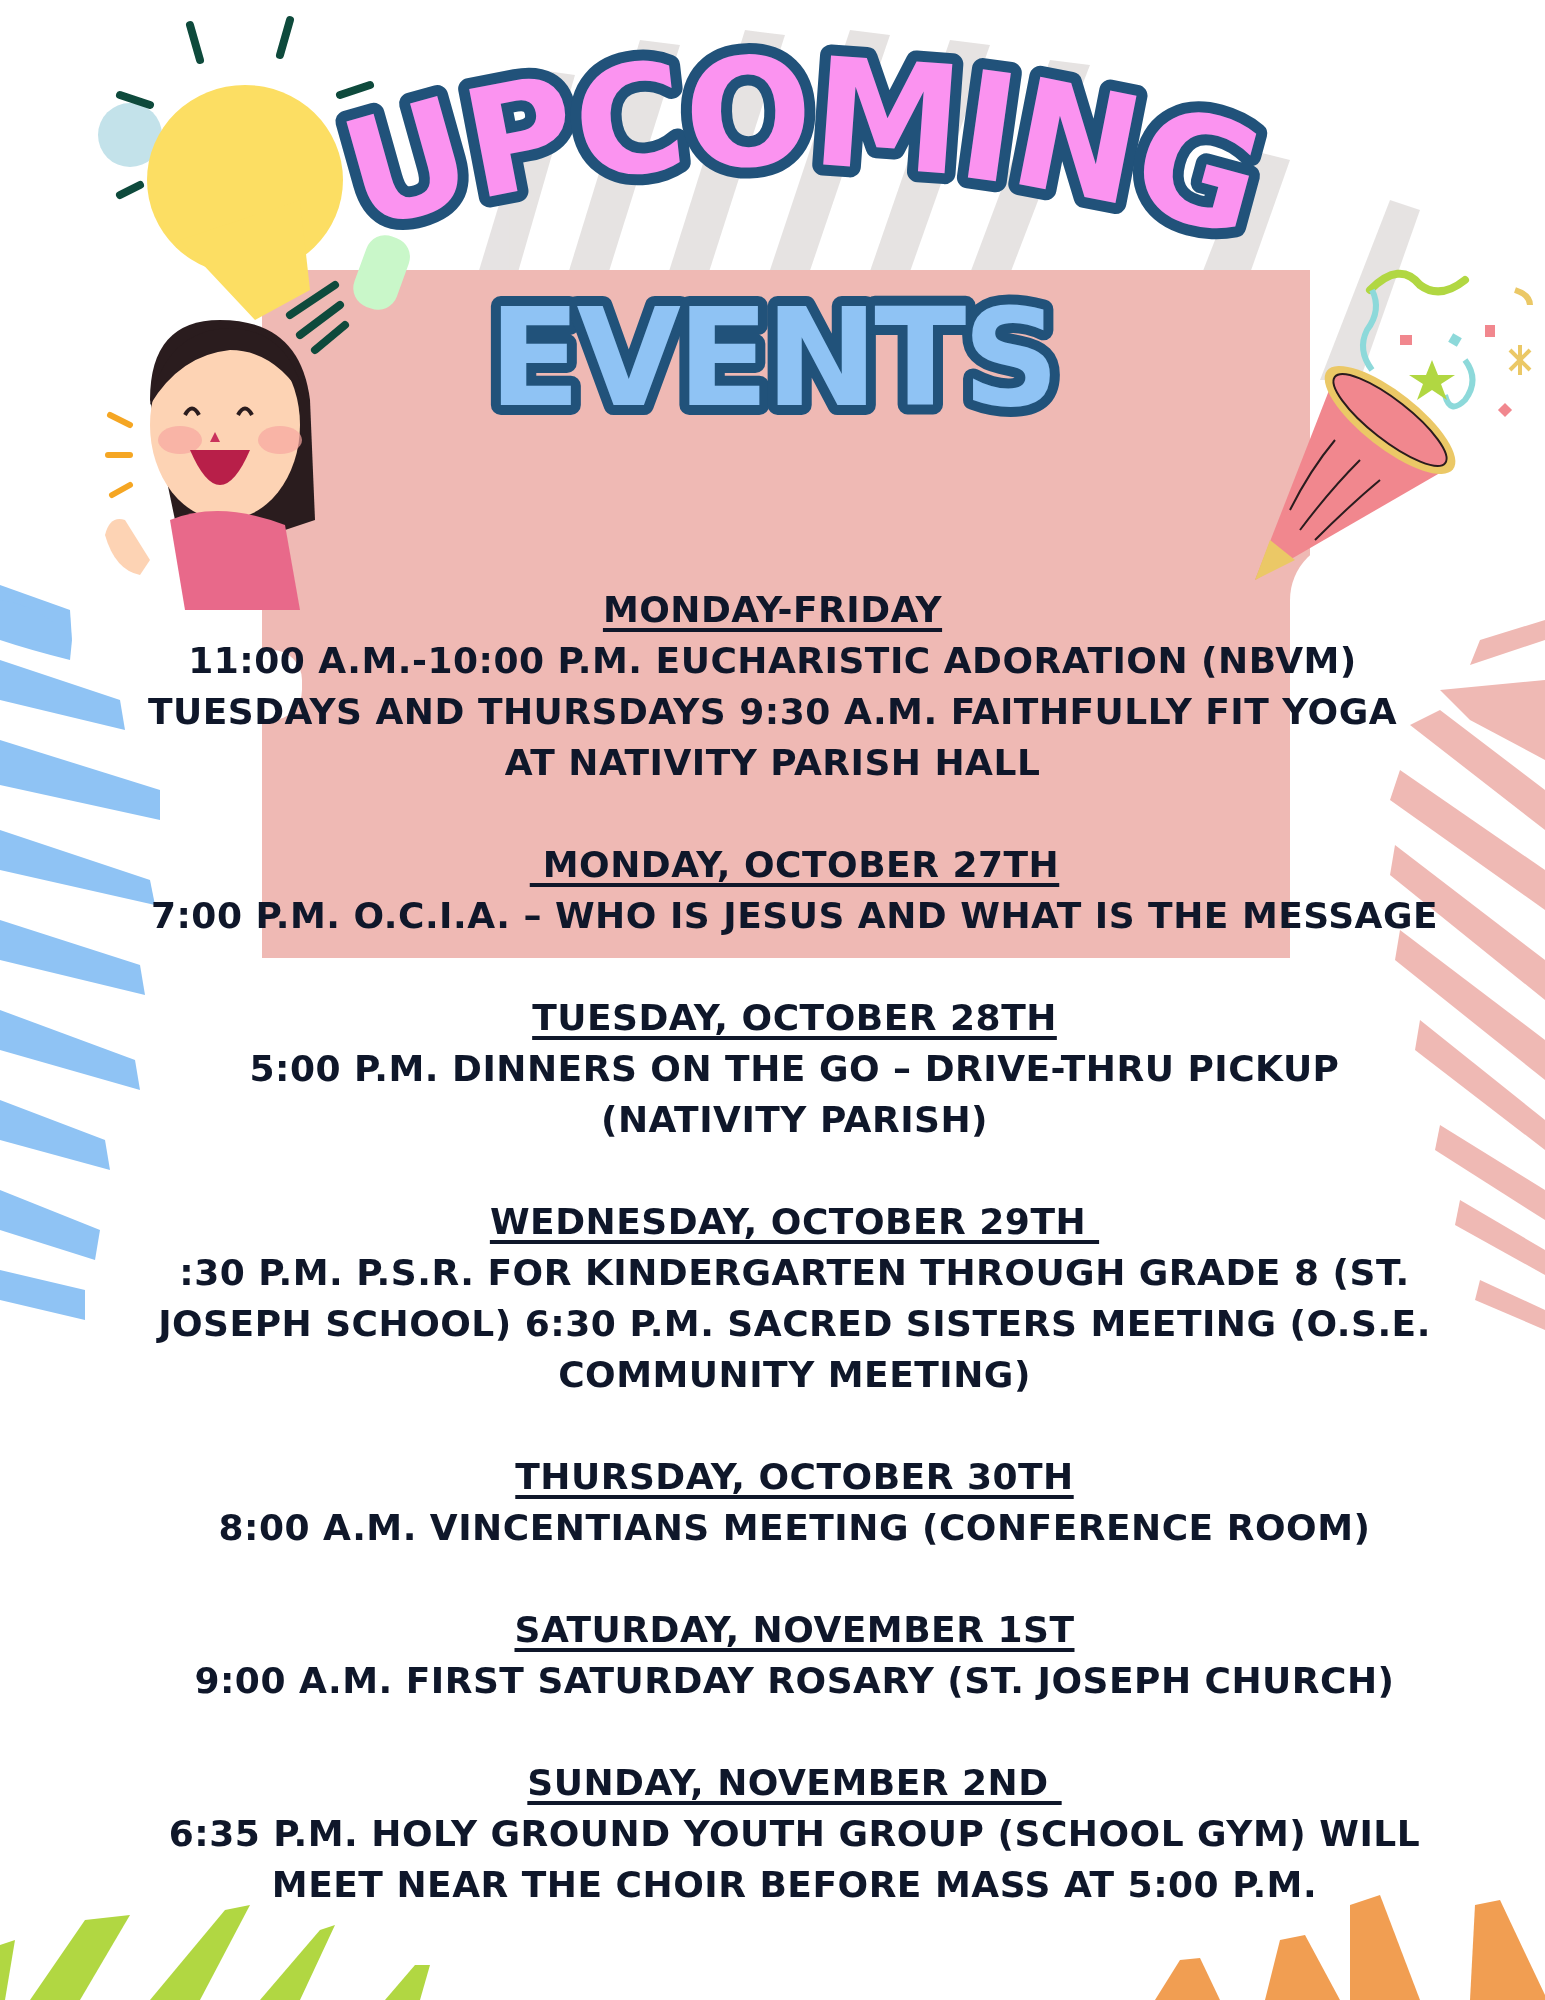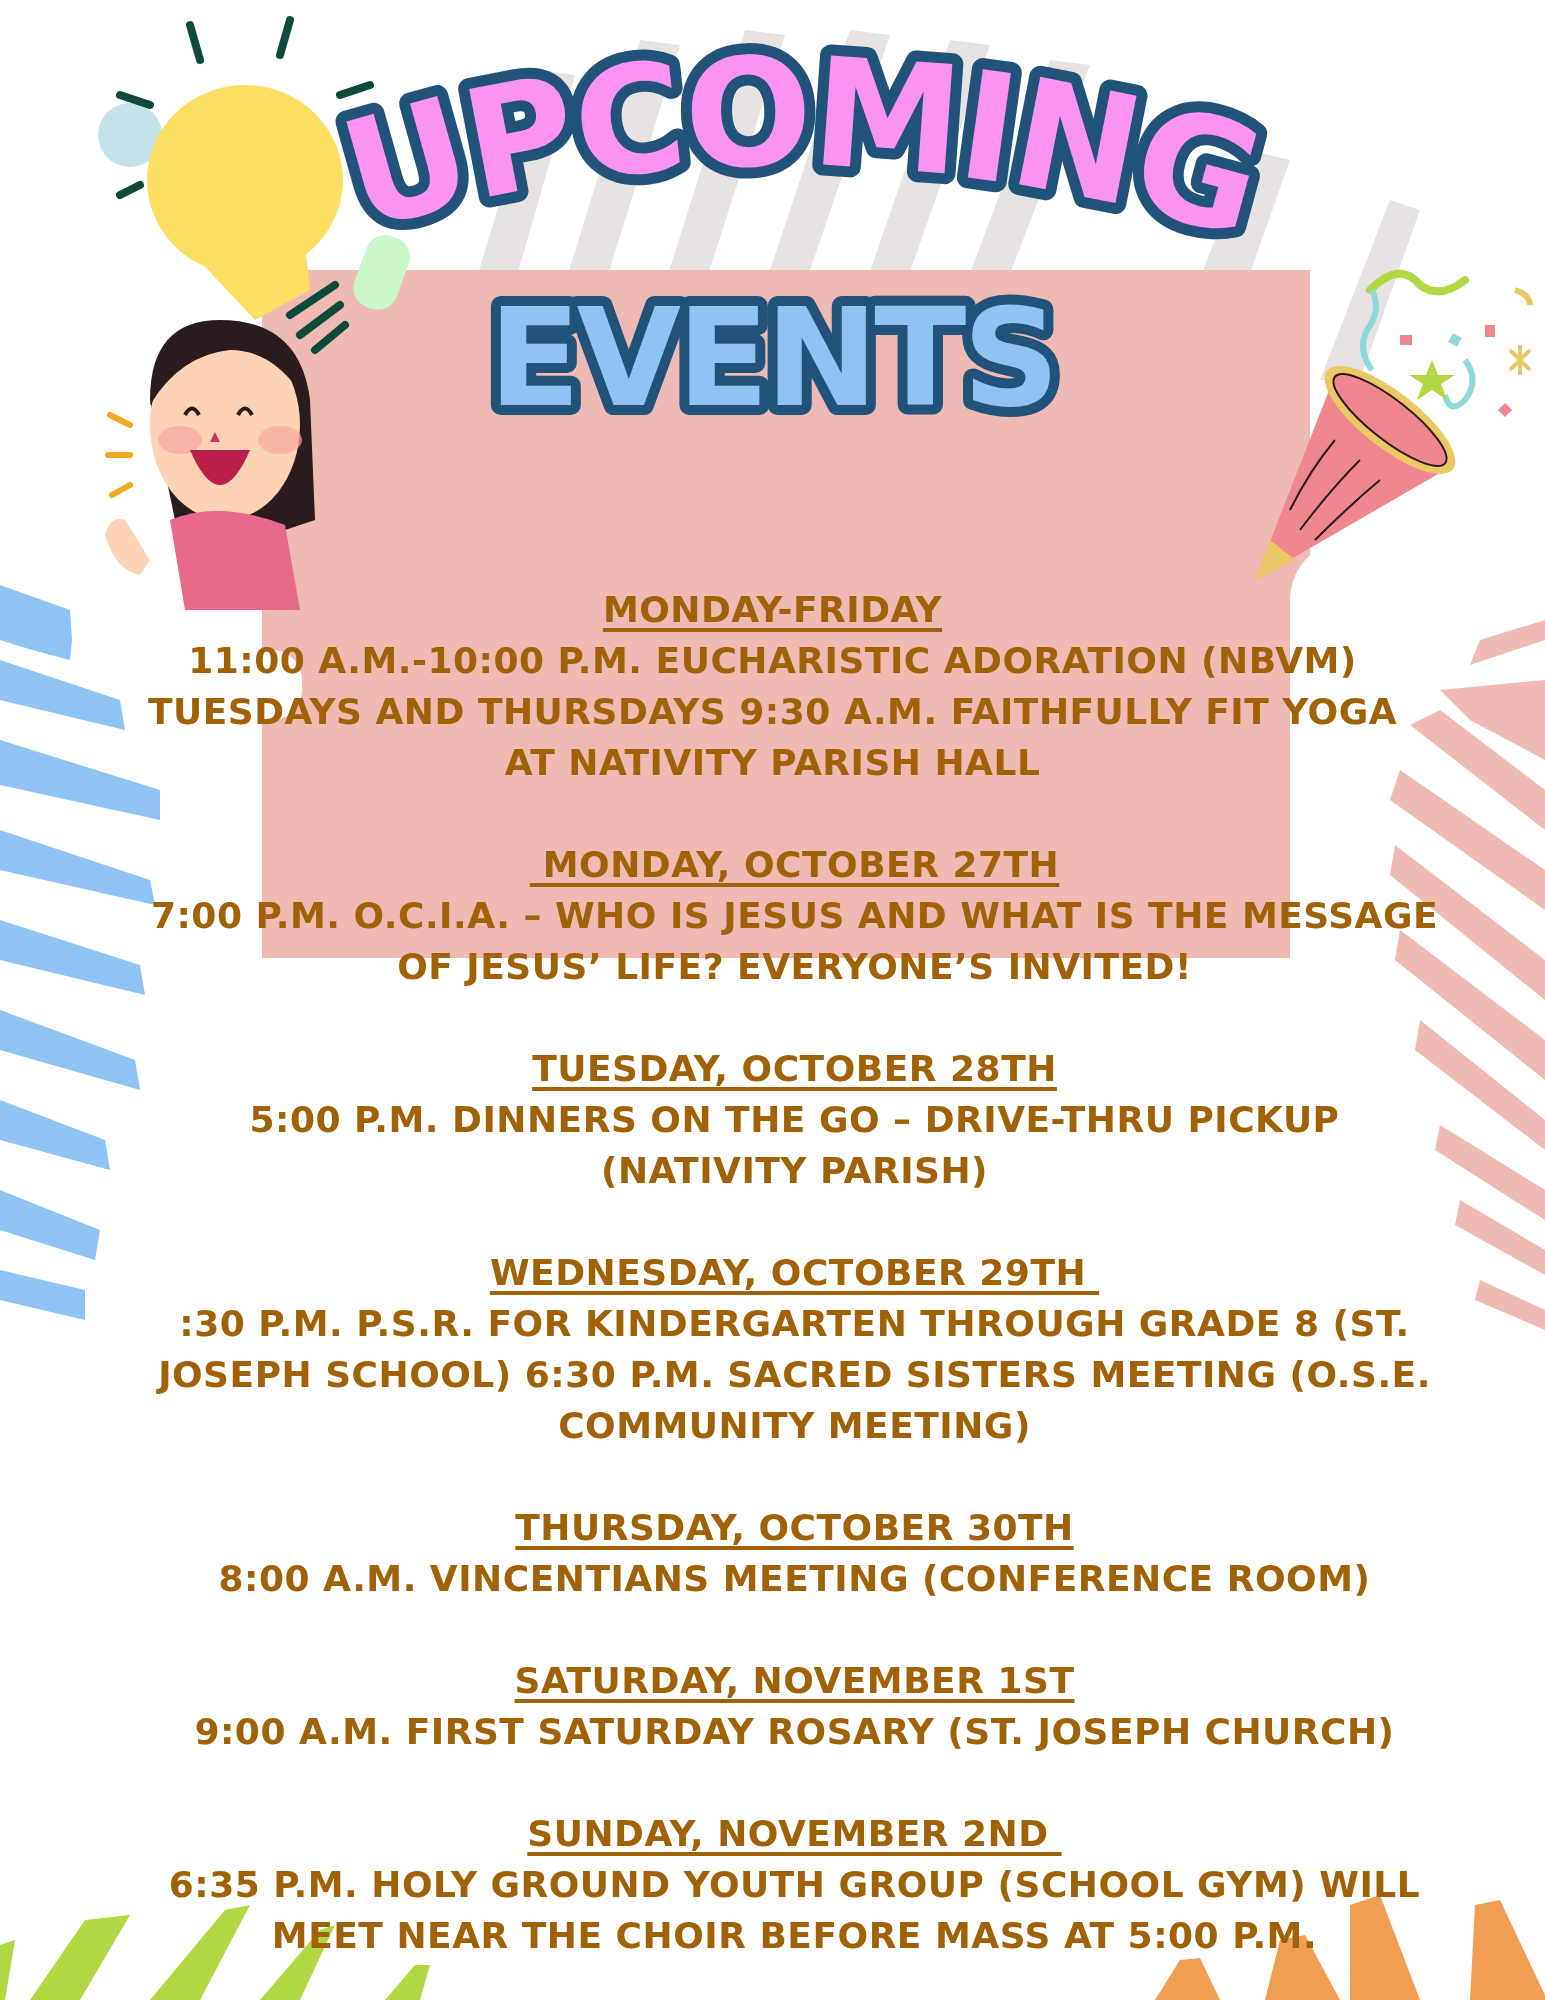--- a/index.html
+++ b/index.html
@@ -1,21 +1,21 @@
 <!DOCTYPE html>
 <html><head>
 <meta charset="utf-8">
 <style>
   html, body { margin:0; padding:0; }
   body { width:1545px; height:2000px; position:relative; overflow:hidden; background:#ffffff; font-family:"DejaVu Sans", sans-serif; }
   .layer { position:absolute; left:0; top:0; width:1545px; height:2000px; }
   .pinkbox { position:absolute; left:262px; top:270px; width:1048px; height:688px; background:#efb9b4; }
   .pinkbox-notch { position:absolute; background:#ffffff; }
   .title-text { font-family:"DejaVu Sans", sans-serif; font-weight:900; }
-  .content { position:absolute; left:0; top:584px; width:1545px; text-align:center; color:#a16207; font-family:"DejaVu Sans", sans-serif; font-weight:bold; font-size:36px; line-height:51px; letter-spacing:0.5px; }
+  .content { position:absolute; left:0; top:584px; width:1545px; text-align:center; color:#0f172a; font-family:"DejaVu Sans", sans-serif; font-weight:bold; font-size:36px; line-height:51px; letter-spacing:0.5px; }
   .section { margin:0; }
   .section + .section { margin-top:51px;padding-left:44px; }
   .heading { display:inline-block; text-decoration:underline; text-decoration-thickness:4px; text-underline-offset:6px; }
   .line { display:block; }
   svg { display:block; }
 </style>
 </head>
 <body>
 
 <div class="layer">
@@ -174,21 +174,20 @@
 <div class="content">
   <div class="section">
     <span class="heading line">MONDAY-FRIDAY</span>
     <span class="line">11:00 A.M.-10:00 P.M. EUCHARISTIC ADORATION (NBVM)</span>
     <span class="line">TUESDAYS AND THURSDAYS 9:30 A.M. FAITHFULLY FIT YOGA</span>
     <span class="line">AT NATIVITY PARISH HALL</span>
   </div>
   <div class="section">
     <span class="heading line" style="white-space:pre;"> MONDAY, OCTOBER 27TH</span>
     <span class="line">7:00 P.M. O.C.I.A. – WHO IS JESUS AND WHAT IS THE MESSAGE</span>
-    <span class="line">OF JESUS’ LIFE? EVERYONE’S INVITED!</span>
   </div>
   <div class="section">
     <span class="heading line">TUESDAY, OCTOBER 28TH</span>
     <span class="line">5:00 P.M. DINNERS ON THE GO – DRIVE-THRU PICKUP</span>
     <span class="line">(NATIVITY PARISH)</span>
   </div>
   <div class="section">
     <span class="heading line" style="white-space:pre;">WEDNESDAY, OCTOBER 29TH </span>
     <span class="line">:30 P.M. P.S.R. FOR KINDERGARTEN THROUGH GRADE 8 (ST.</span>
     <span class="line">JOSEPH SCHOOL) 6:30 P.M. SACRED SISTERS MEETING (O.S.E.</span>

